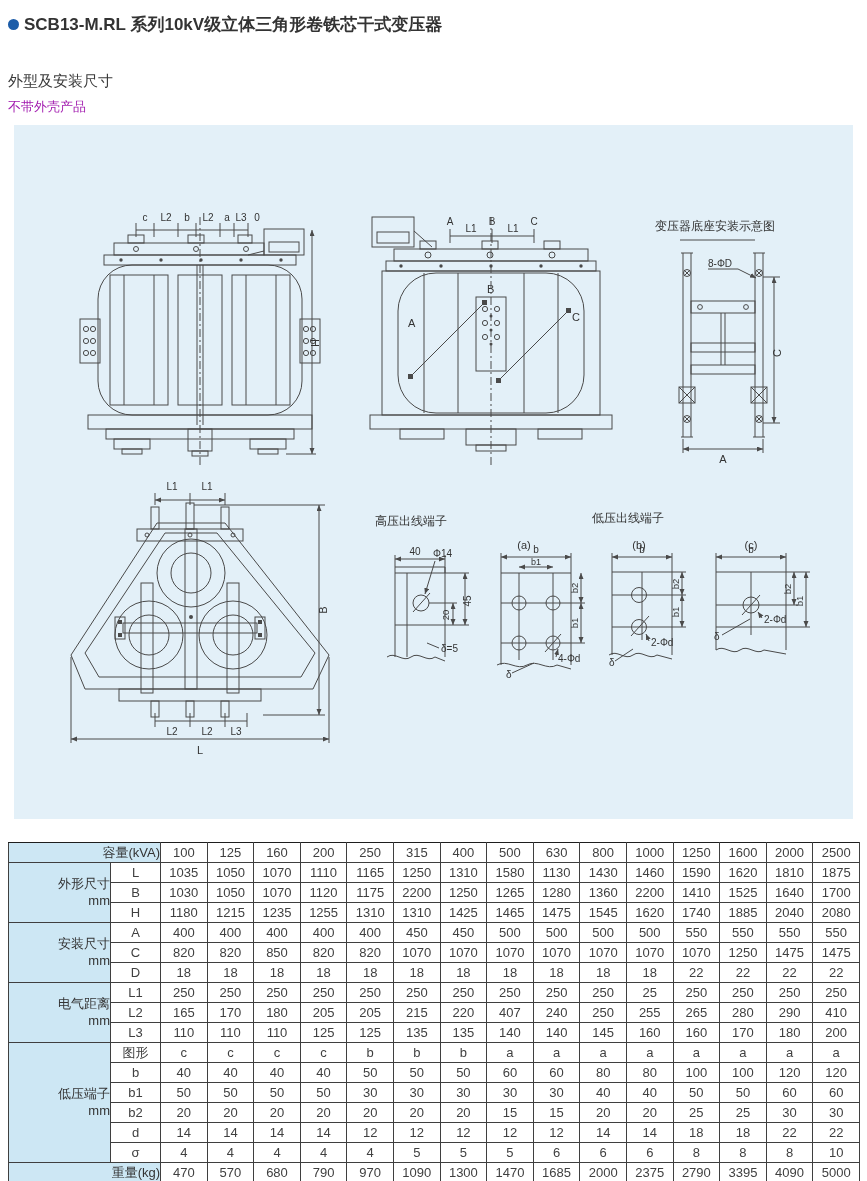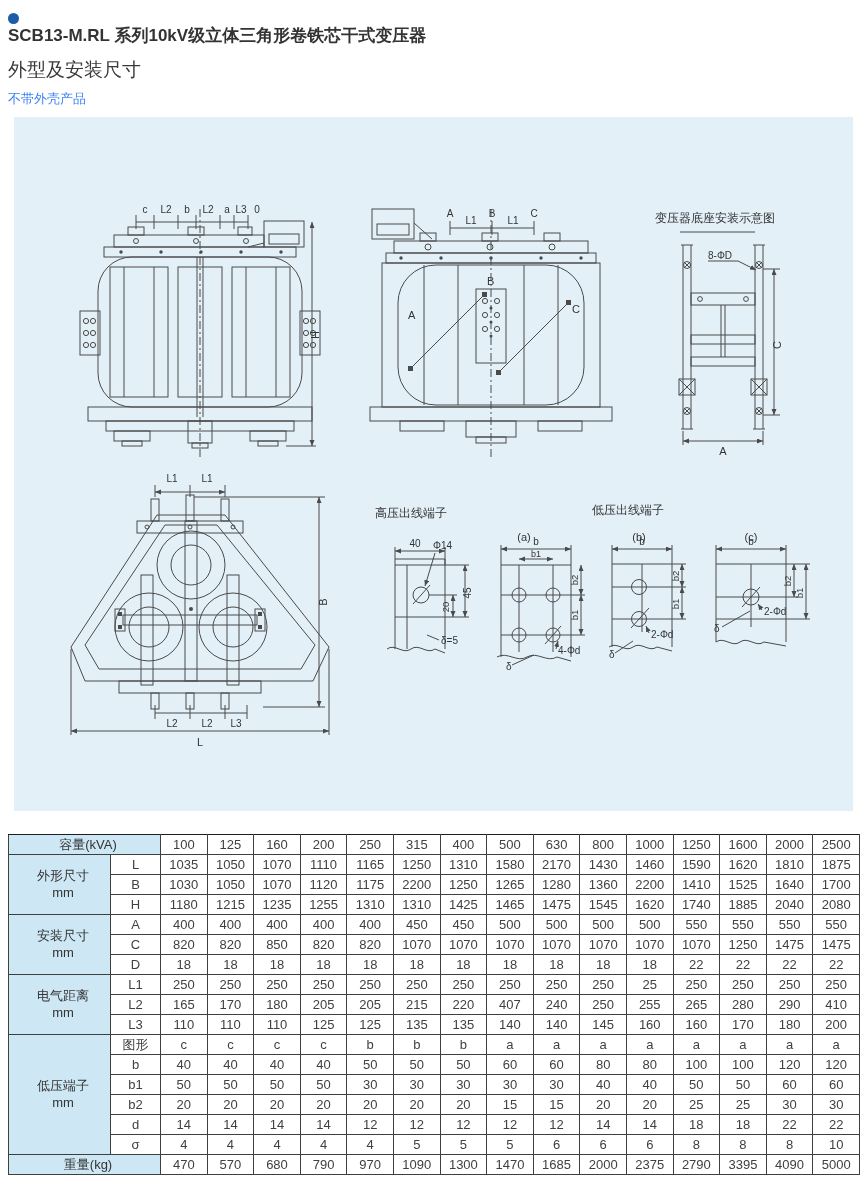--- a/index.html
+++ b/index.html
@@ -1,38 +1,38 @@
 <!DOCTYPE html>
 <html><head>
 <meta charset="utf-8">
 <style>
   html,body{margin:0;padding:0;}
   body{
     width:867px;height:1181px;background:#ffffff;overflow:hidden;
     font-family:"Liberation Sans","DejaVu Sans",sans-serif;color:#3a3a3a;
   }
-  .title-row{margin:13px 0 0 8px;display:flex;flex-direction:column;}
+  .title-row{margin:13px 0 0 8px;display:flex;align-items:center;}
   .bullet{width:11px;height:11px;border-radius:50%;background:#1c5ca8;margin-right:5px;flex:0 0 auto;}
   .title{font-size:17px;font-weight:bold;margin:0;color:#333;}
-  .sub1{margin:10px 0 0 8px;font-size:19px;color:#3a3a3a;}
-  .sub2{margin:7px 0 0 8px;font-size:13px;color:#3b82f6;font-family:Liberation Serif, serif;}
+  .sub1{margin:36px 0 0 8px;font-size:15px;color:#3a3a3a;}
+  .sub2{margin:7px 0 0 8px;font-size:13px;color:#a21caf;font-family:Liberation Serif, serif;}
   .panel{margin:9px 0 0 14px;width:839px;height:694px;background:#e3f0f8;}
   
   .spec-table{
     border-collapse:collapse;table-layout:fixed;width:852px;margin:23px 0 0 8px;
     border:1.5px solid #222;
   }
   .spec-table td{
     border:1px solid #3f3f3f;height:19px;text-align:center;
     font-size:13px;padding:0;line-height:1.05;color:#404040;
     overflow:hidden;white-space:nowrap;
   }
   .spec-table tr.grp td{border-top:1.6px solid #1e1e1e;}
   .spec-table td.glabel{
-    background:#cde7f4;text-align:center;padding-left:7px;font-size:13px;color:#333;
+    background:#cde7f4;text-align:right;padding-left:7px;font-size:13px;color:#333;
   }
   .spec-table td.glabel div{line-height:1.3;}
   
   .ln{stroke:#4a4a4a;fill:none;stroke-width:1;}
   .fl{fill:#4a4a4a;stroke:none;}
   svg text{font-family:"Liberation Sans","DejaVu Sans",sans-serif;fill:#333;font-size:10px;}
   .t11{font-size:11px;} .t12{font-size:12px;}
   .mid{text-anchor:middle;}
   .dash{stroke-dasharray:8 3 2 3;}
 </style>
@@ -426,21 +426,21 @@
         </td>
         <td class="slabel">L</td>
         <td class="val">1035</td>
         <td class="val">1050</td>
         <td class="val">1070</td>
         <td class="val">1110</td>
         <td class="val">1165</td>
         <td class="val">1250</td>
         <td class="val">1310</td>
         <td class="val">1580</td>
-        <td class="val">2170</td>
+        <td class="val">1130</td>
         <td class="val">1430</td>
         <td class="val">1460</td>
         <td class="val">1590</td>
         <td class="val">1620</td>
         <td class="val">1810</td>
         <td class="val">1875</td>
       </tr>
       <tr>
         <td class="slabel">B</td>
         <td class="val">1030</td>

